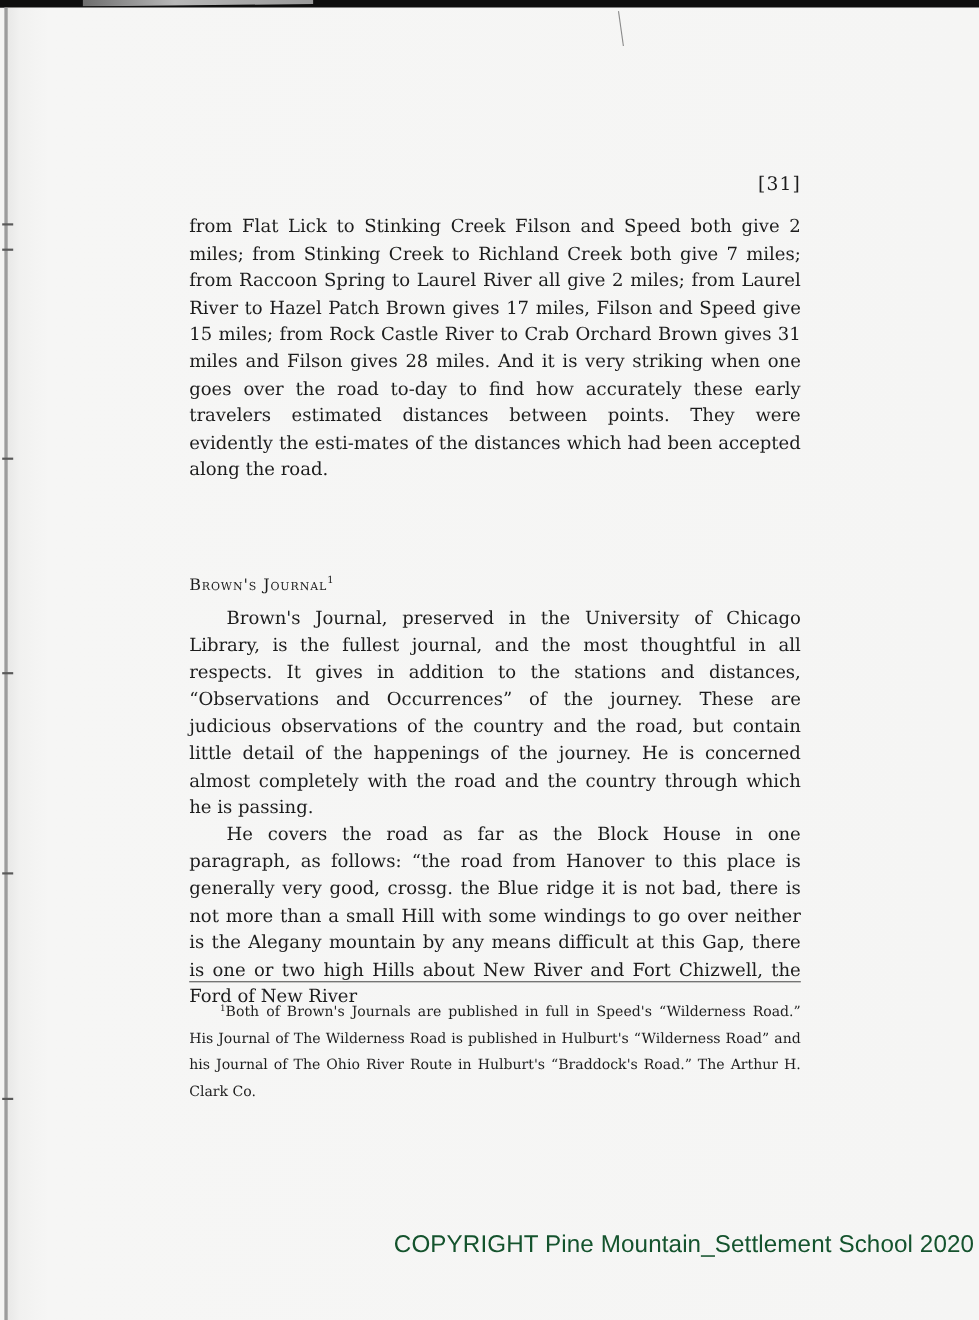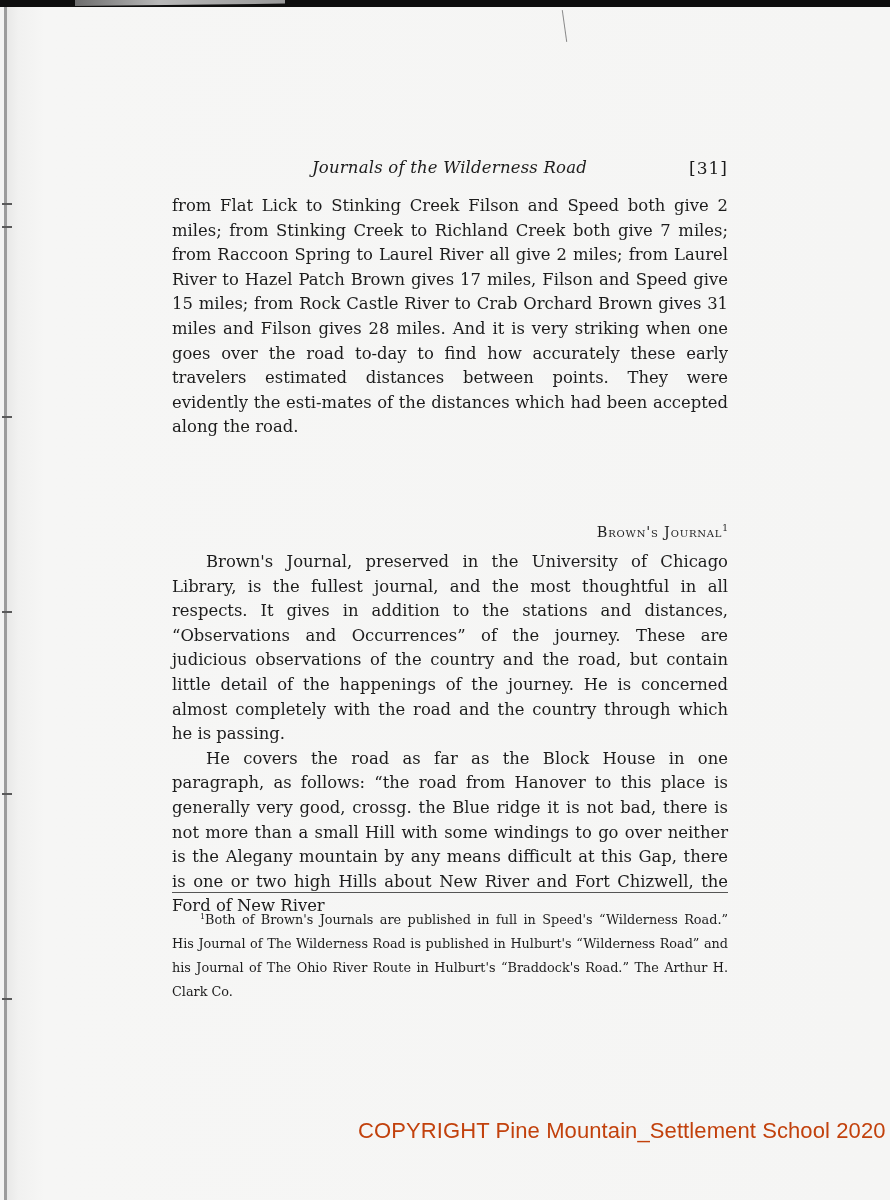--- a/index.html
+++ b/index.html
@@ -84,21 +84,21 @@
     .text-block p {
       margin: 0;
     }
     .indent {
       text-indent: 34px;
     }
     .section-heading {
       position: absolute;
       left: 172px; top: 523px;
       width: 556px;
-      text-align: right;
+      text-align: left;
       font-size: 14.5px;
       font-variant: small-caps;
       letter-spacing: 0.8px;
     }
     .sup {
       font-size: 9px;
       vertical-align: 6px;
       font-variant: normal;
       letter-spacing: 0;
     }
@@ -119,21 +119,21 @@
     .footnotes p { margin: 0; text-indent: 28px; }
     .fn-mark {
       font-size: 8px;
       vertical-align: 5px;
     }
     .watermark {
       position: absolute;
       left: 358px; top: 1118px;
       font-family: "Liberation Sans", "DejaVu Sans", sans-serif;
       font-size: 22px;
-      color: #c2410c;
+      color: #14532d;
       letter-spacing: 0.1px;
       white-space: nowrap;
     }
   </style>
 </head>
 <body>
 
 <div class="top-edge">
   <div class="tear"></div>
 </div>
@@ -142,21 +142,20 @@
 <div class="binding"></div>
 <div class="stitch" style="top:203px"></div>
 <div class="stitch" style="top:226px"></div>
 <div class="stitch" style="top:416px"></div>
 <div class="stitch" style="top:611px"></div>
 <div class="stitch" style="top:793px"></div>
 <div class="stitch" style="top:998px"></div>
 <div class="hair"></div>
 
 <div class="running-head">
-  <span class="running-title">Journals of the Wilderness Road</span>
   <span class="page-number">[31]</span>
 </div>
 
 <div class="text-block" style="top:194px">
   <p>from Flat Lick to Stinking Creek Filson and Speed both give 2 miles; from Stinking Creek to Richland Creek both give 7 miles; from Raccoon Spring to Laurel River all give 2 miles; from Laurel River to Hazel Patch Brown gives 17 miles, Filson and Speed give 15 miles; from Rock Castle River to Crab Orchard Brown gives 31 miles and Filson gives 28 miles.  And it is very striking when one goes over the road to-day to find how accurately these early travelers estimated distances between points.  They were evidently the esti-mates of the distances which had been accepted along the road.</p>
 </div>
 
 <div class="section-heading">
   <span>Brown's Journal</span><span class="sup">1</span>
 </div>

